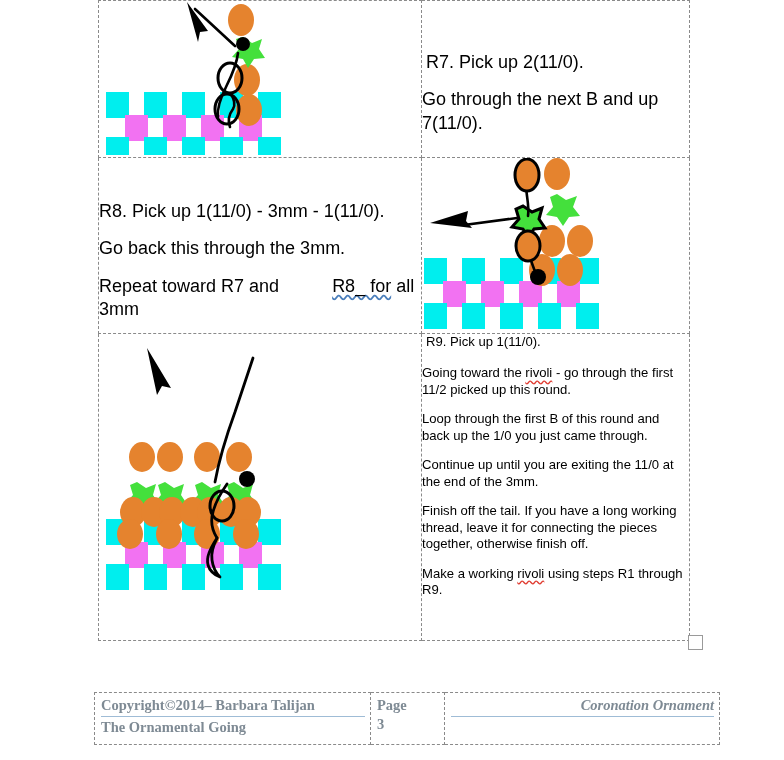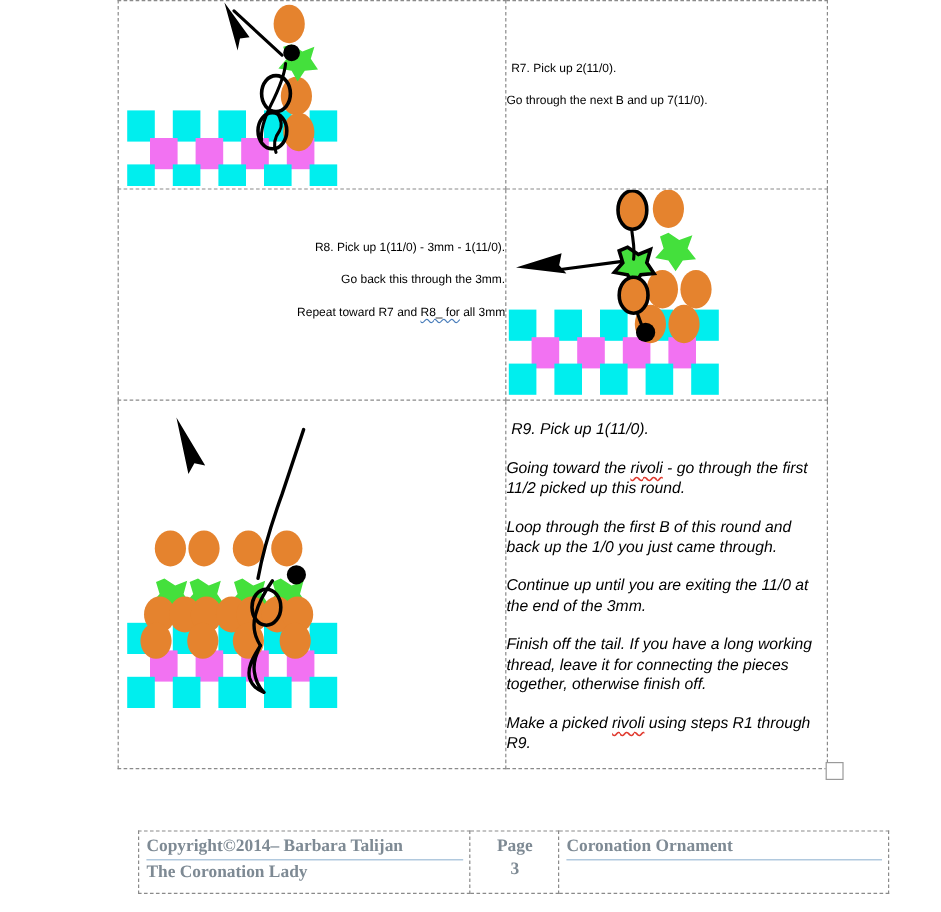--- a/index.html
+++ b/index.html
@@ -28,94 +28,95 @@
   #main-table td {
     border: 1px dashed #8a8a8a;
     vertical-align: top;
     padding: 0;
     position: relative;
   }
   .col-left  { width: 322px; }
   .col-right { width: 267px; }
 
   .row1 td { height: 156px; }
-  .row2 td { height: 175px; text-align: right; }
+  .row2 td { height: 175px; }
   .row3 td { height: 306px; }
 
   
   .text-cell {
     padding: 8px 8px 4px 8px;
-    font-size: 10px;
+    font-size: 18px;
     color: #000000;
     line-height: 1.30;
   }
   .text-cell p {
     margin: 0 0 14px 0;
   }
   .text-cell p:last-child { margin-bottom: 0; }
 
   .t-indent { padding-left: 4px; }
 
   .r9-cell {
     padding: 5px 6px 4px 9px;
     font-size: 13.1px;
     line-height: 1.26;
   }
-  .r9-cell p { margin: 16px 0 13px 0; font-style: italic; }
+  .r9-cell p { margin: 0 0 13px 0; }
 
   
   .sp-red {
     text-decoration: underline wavy #e03a2f;
     text-decoration-skip-ink: none;
     text-underline-offset: 2px;
   }
   .sp-blue {
     text-decoration: underline wavy #4a7ebb;
     text-decoration-skip-ink: none;
     text-underline-offset: 2px;
+    margin-left: 48px;
   }
 
   
   .diagram-cell { padding: 0; overflow: hidden; }
   .diagram-cell svg { display: block; }
 
   
   #table-handle {
     position: absolute;
     left: 688px;
     top: 635px;
     width: 13px;
     height: 13px;
     border: 1.5px solid #9a9a9a;
     background: #ffffff;
   }
 
   
   #footer-table {
     position: absolute;
-    left: 115px;
+    left: 94px;
     top: 692px;
     width: 589px;
     border-collapse: collapse;
     table-layout: fixed;
   }
   #footer-table td {
     border: 1px dashed #8a8a8a;
     vertical-align: top;
     padding: 3px 5px 2px 6px;
     height: 46px;
     font-family: "Liberation Serif", serif;
     font-weight: bold;
     font-size: 14.5px;
     color: #7e8a94;
     line-height: 1.32;
   }
   .f-copy { width: 264px; }
-  .f-page { width: 62px; text-align: center; }
-  .f-title { width: 263px; text-align: left; }
+  .f-page { width: 62px; }
+  .f-title { width: 263px; text-align: right; font-style: italic; }
 
   .ul-blue {
     border-bottom: 1.4px solid #9fbcd6;
     display: block;
     padding-bottom: 1px;
     margin-bottom: 1px;
   }
   .f-title .ul-blue { margin-bottom: 2px; }
 </style>
 </head>
@@ -294,34 +295,34 @@
         <polygon points="48,14 72,54 63,52 58,61" fill="#000000"></polygon>
       </svg>
     </td>
 
     <td class="col-right text-cell r9-cell">
       <p class="t-indent" style="margin-bottom:15px">R9.  Pick up 1(11/0).</p>
       <p><span>Going toward the </span><span class="sp-red">rivoli</span><span> - go through the first 11/2 picked up this round.</span></p>
       <p>Loop through the first B of this round and back up the 1/0 you just came through.</p>
       <p>Continue up until you are exiting the 11/0 at the end of the 3mm.</p>
       <p>Finish off the tail.  If you have a long working thread, leave it for connecting the pieces together, otherwise finish off.</p>
-      <p><span>Make a picked </span><span class="sp-red">rivoli</span><span> using steps R1 through R9.</span></p>
+      <p><span>Make a working </span><span class="sp-red">rivoli</span><span> using steps R1 through R9.</span></p>
     </td>
   </tr>
 </tbody>
   </table>
 
 <div id="table-handle"></div>
 
 <table id="footer-table">
   <tbody>
       <tr>
     <td class="f-copy">
       <span class="ul-blue">Copyright©2014– Barbara Talijan</span>
-      <span>The Coronation Lady</span>
+      <span>The Ornamental Going</span>
     </td>
     <td class="f-page">
       <span>Page</span>
       <br>
       <span>3</span>
     </td>
     <td class="f-title">
       <span class="ul-blue">Coronation Ornament</span>
     </td>
   </tr>

